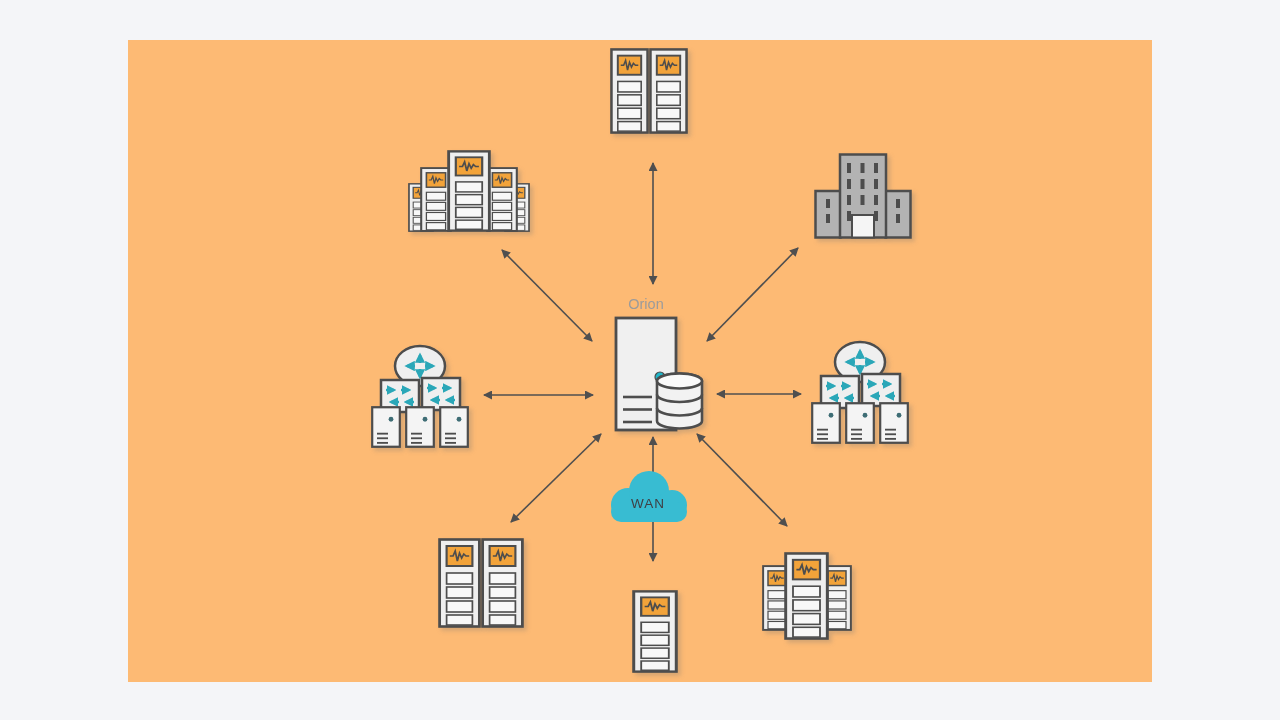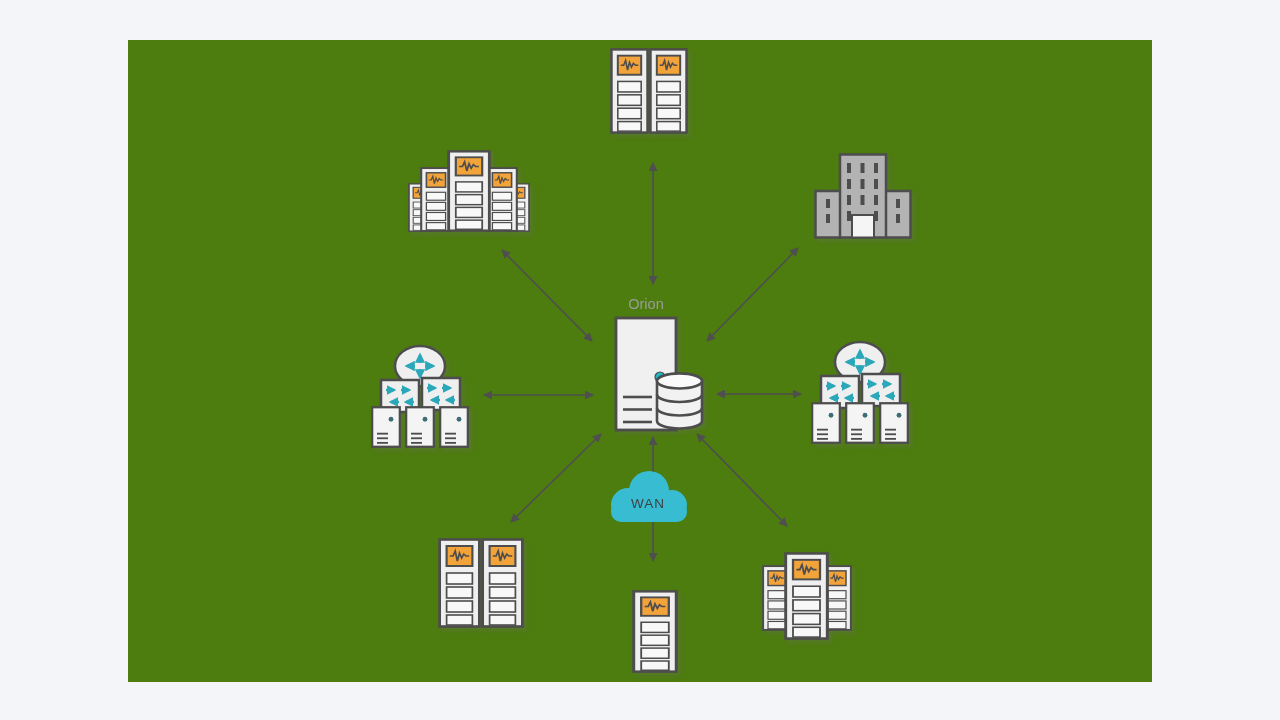--- a/index.html
+++ b/index.html
@@ -4,21 +4,21 @@
 <style>
   html,body{margin:0;padding:0;}
   body{
     width:1280px;height:720px;
     background:#f4f5f8;
     font-family:"Liberation Sans","DejaVu Sans",sans-serif;
     position:relative;overflow:hidden;
   }
   .canvas{
     position:absolute;left:128px;top:40px;width:1024px;height:642px;
-    background:#4d7c0f;
+    background:#fdba74;
   }
   .canvas svg{display:block;}
   .shadow{filter:drop-shadow(3px 3px 2px rgba(110,110,110,0.28));}
   .label{font-family:"Liberation Sans","DejaVu Sans",sans-serif;}
 </style>
 </head>
 <body>
 
 <div class="canvas">
 <svg width="1024" height="642" viewBox="0 0 1024 642" xmlns="http://www.w3.org/2000/svg">

